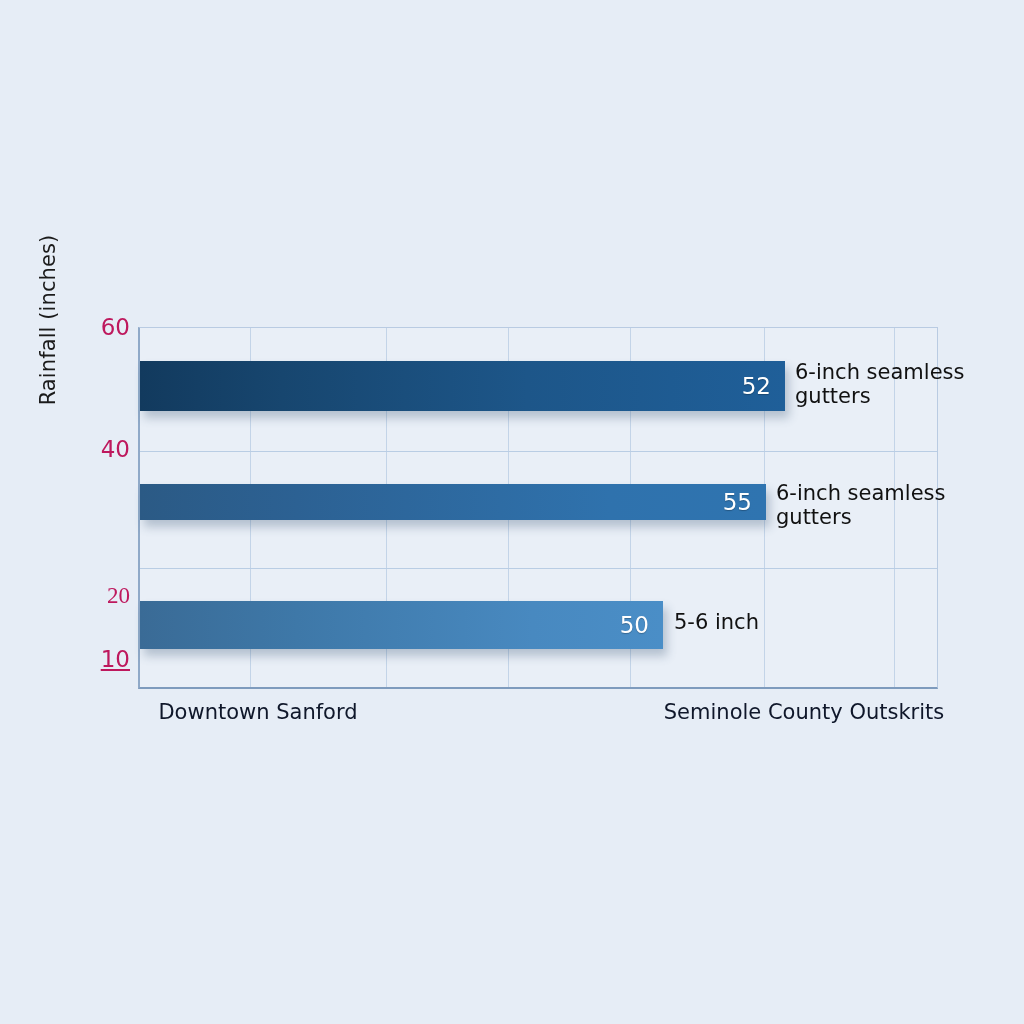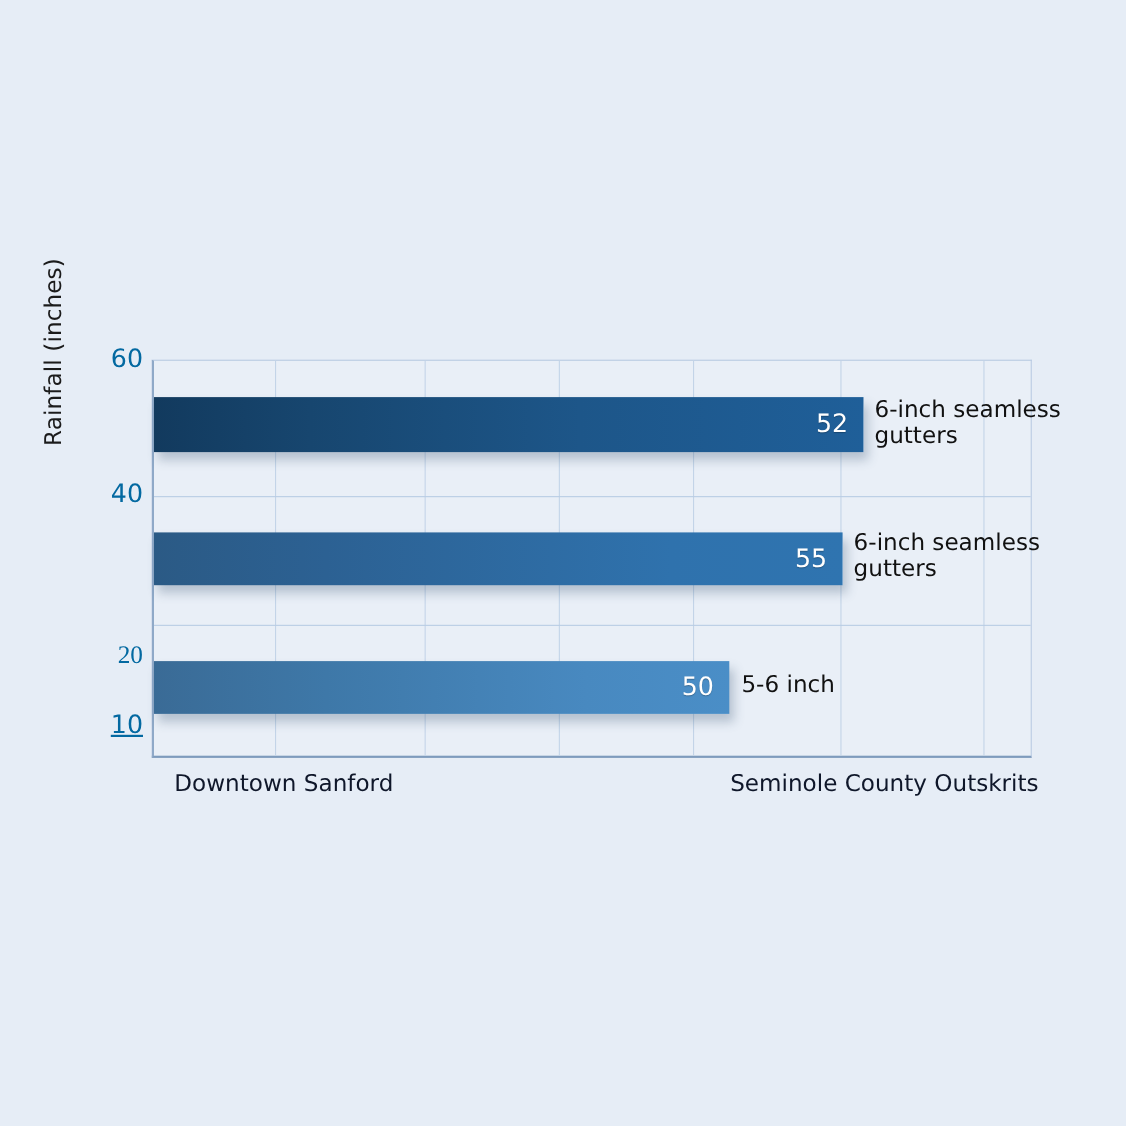--- a/index.html
+++ b/index.html
@@ -38,21 +38,21 @@
     white-space: nowrap;
   }
 
   
   .y-tick-label {
     position: absolute;
     right: 0;
     width: 50px;
     text-align: right;
     font-size: 23px;
-    color: #0369a1;
+    color: #be185d;
     line-height: 1;
   }
   #y-ticks {
     position: absolute;
     left: 78px;
     top: 0;
     width: 52px;
     height: 1024px;
   }
 
@@ -155,21 +155,21 @@
     <div class="gridline-v" style="left:754px;"></div>
 
     <div class="gridline-h" style="top:123px;"></div>
     <div class="gridline-h" style="top:240px;"></div>
 
     <div class="bar" style="top:33px; height:50px; width:645px;
                 background:linear-gradient(to right,#123a5e 0%,#17466f 22%,#1d5689 60%,#1f5f99 100%);">
       <span class="bar-value">52</span>
     </div>
 
-    <div class="bar" style="top:156px; height:48px; width:626px;
+    <div class="bar" style="top:156px; height:36px; width:626px;
                 background:linear-gradient(to right,#2b5a85 0%,#2c6193 25%,#2f72ad 75%,#2f74b0 100%);padding-left:30px;">
       <span class="bar-value">55</span>
     </div>
 
     <div class="bar" style="top:273px; height:48px; width:523px;
                 background:linear-gradient(to right,#3a6b96 0%,#3e78a8 30%,#4889c0 75%,#4a8ec7 100%);">
       <span class="bar-value">50</span>
     </div>
 
     <div class="bar-end-label" style="left:655px; top:33px; width:170px;">6-inch seamless gutters</div>

